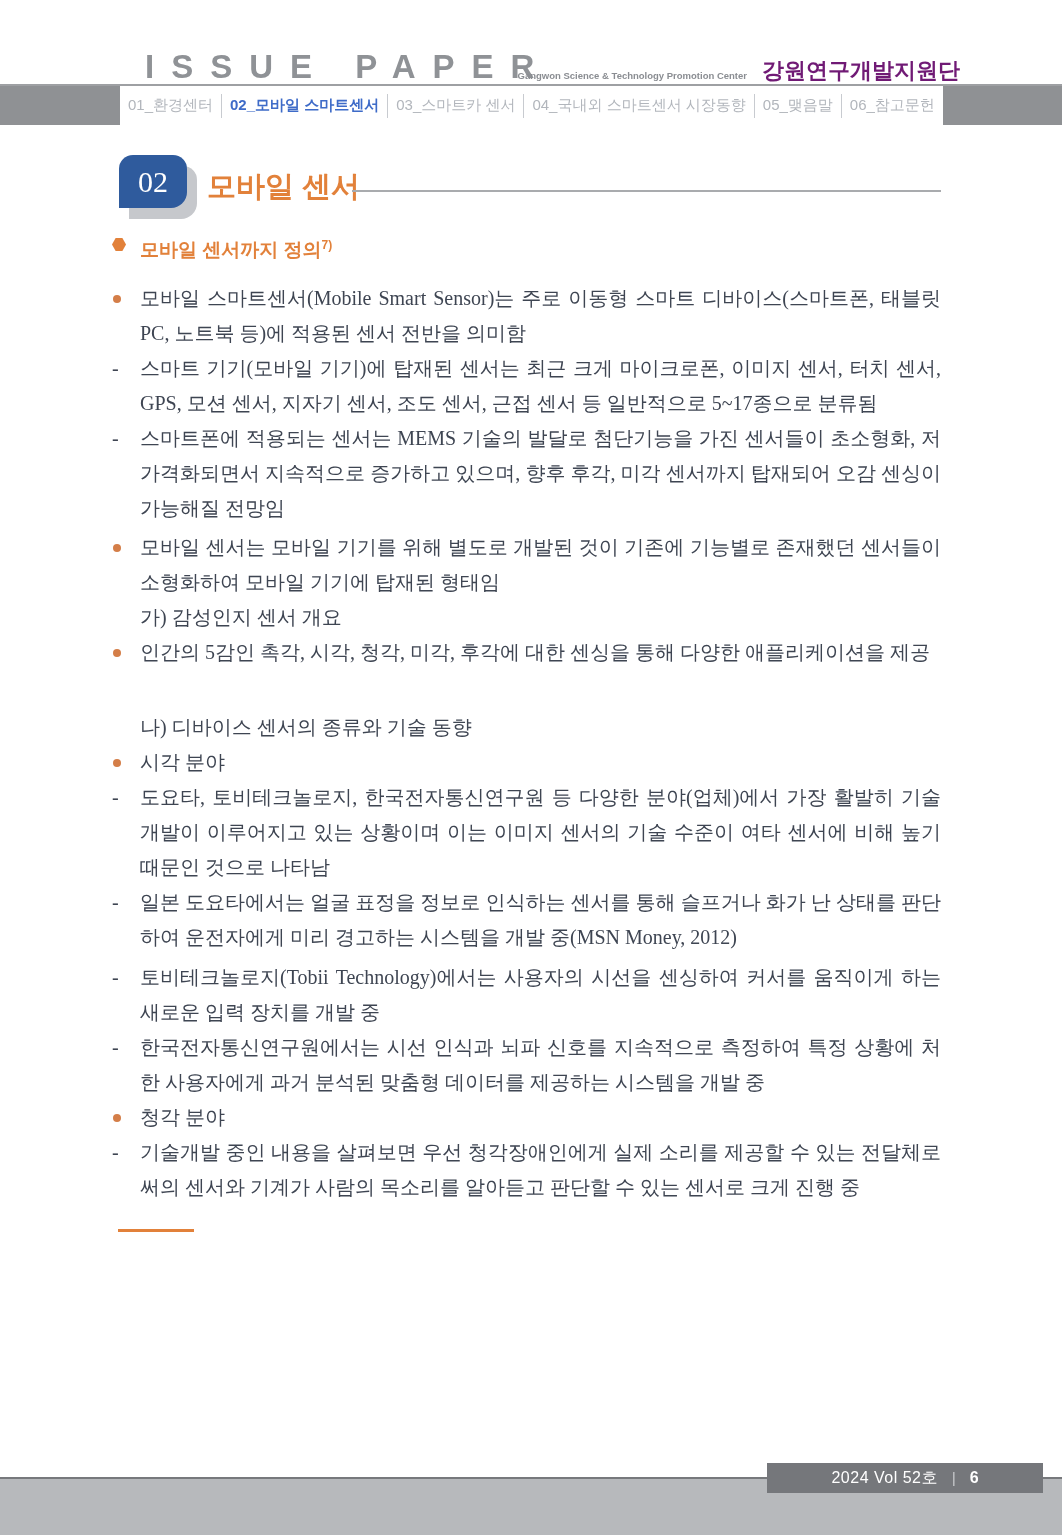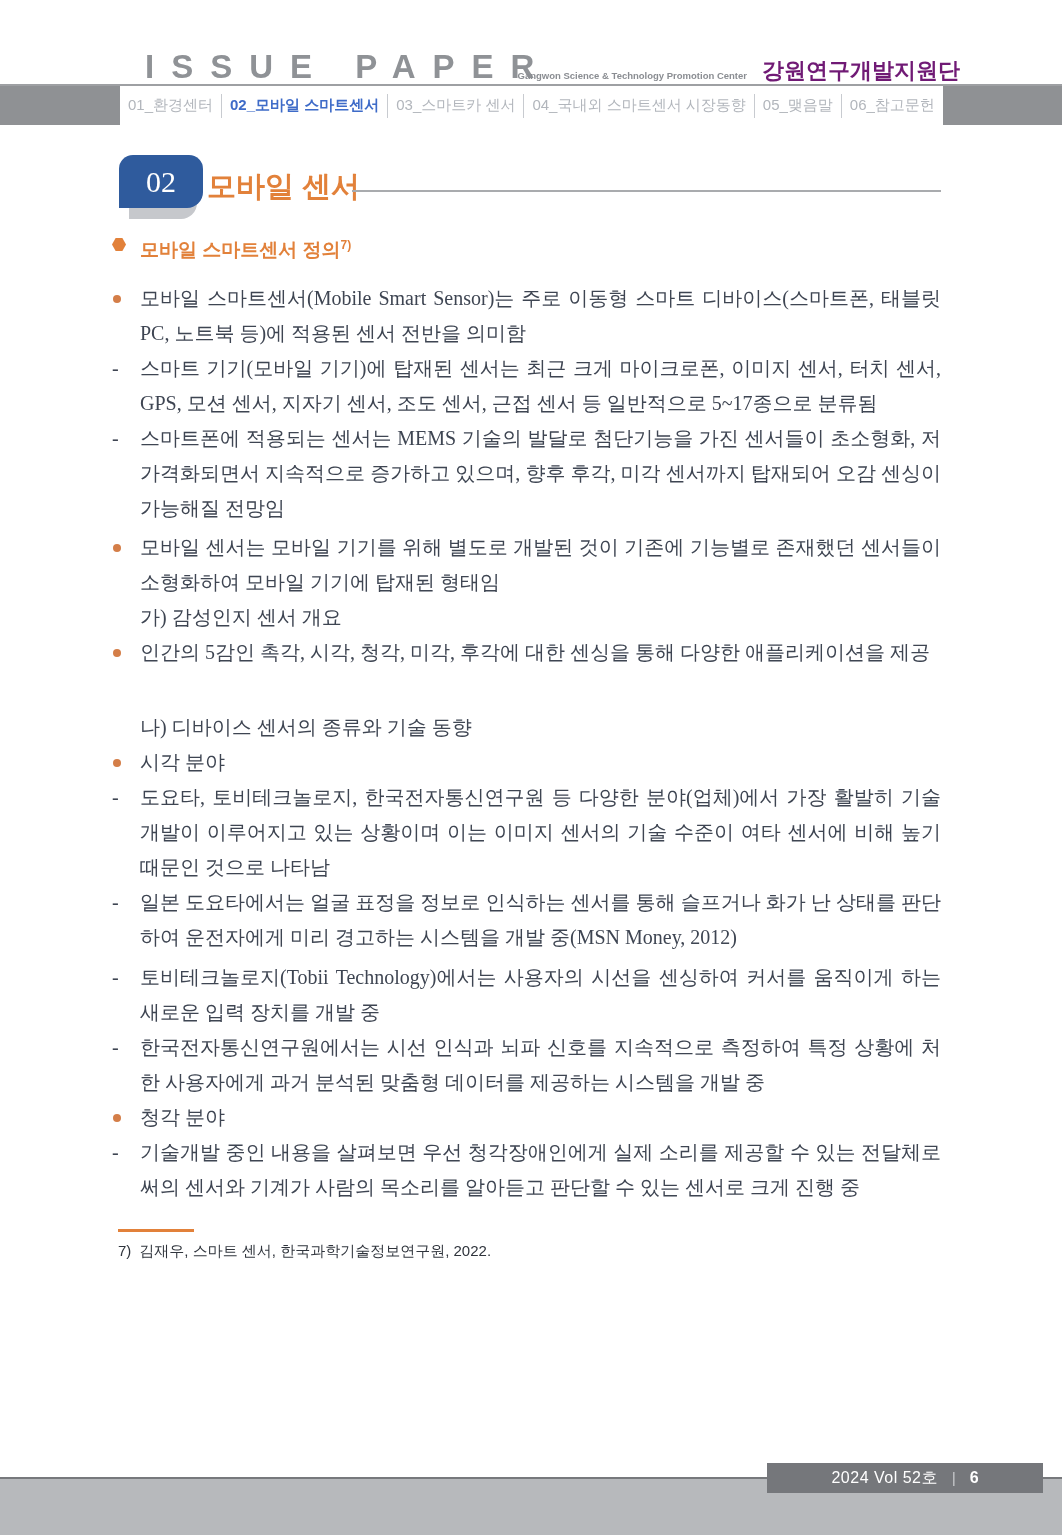--- a/index.html
+++ b/index.html
@@ -44,21 +44,21 @@
   }
   .tab.active{color:#3E6BC8;font-weight:bold;text-align:right;}
   .tab-sep{width:1px;height:24px;background:#C8CBD0;}
 
   
   .num-shadow{
     position:absolute;left:129px;top:166px;width:68px;height:53px;
     background:#C6C8CC;border-radius:14px 14px 16px 0;
   }
   .num-box{
-    position:absolute;left:119px;top:155px;width:84px;height:53px;
+    position:absolute;left:119px;top:155px;width:68px;height:53px;
     background:#2F5B9D;border-radius:14px 14px 16px 0;
     display:flex;align-items:center;justify-content:center;
     color:#ffffff;font-size:30px;font-family:"Liberation Serif", serif;
   }
   .section-title{
     position:absolute;left:207px;top:167px;
     font-size:29px;font-weight:bold;color:#E2813A;white-space:nowrap;
   }
   .title-rule{
     position:absolute;left:352px;top:190px;width:589px;height:2px;background:#A9ABAE;
@@ -149,37 +149,36 @@
       <span class="tab">06_참고문헌</span>
     </nav>
 
   <div class="num-shadow"></div>
   <div class="num-box">02</div>
   <h1 class="section-title" style="margin:0;">모바일 센서</h1>
   <div class="title-rule"></div>
 
   <main class="content" id="content">
 
-  <div class="block heading" style="margin-top: 0px;"><span class="marker"></span><span>모바일 스마트센서 정의</span><sup>7)</sup></div>
+  <div class="block heading" style="margin-top: 0px;"><span class="marker"></span><span>모바일 센서까지 정의</span><sup>7)</sup></div>
       <div class="block bullet" style="margin-top: 16px;"><span class="marker"></span><span>모바일 스마트센서(Mobile Smart Sensor)는 주로 이동형 스마트 디바이스(스마트폰, 태블릿 PC, 노트북 등)에 적용된 센서 전반을 의미함</span></div>
       <div class="block dash" style="margin-top: 0px;"><span class="marker">-</span><span>스마트 기기(모바일 기기)에 탑재된 센서는 최근 크게 마이크로폰, 이미지 센서, 터치 센서, GPS, 모션 센서, 지자기 센서, 조도 센서, 근접 센서 등 일반적으로 5~17종으로 분류됨</span></div>
       <div class="block dash" style="margin-top: 0px;"><span class="marker">-</span><span>스마트폰에 적용되는 센서는 MEMS 기술의 발달로 첨단기능을 가진 센서들이 초소형화, 저가격화되면서 지속적으로 증가하고 있으며, 향후 후각, 미각 센서까지 탑재되어 오감 센싱이 가능해질 전망임</span></div>
       <div class="block bullet" style="margin-top: 4px;"><span class="marker"></span><span>모바일 센서는 모바일 기기를 위해 별도로 개발된 것이 기존에 기능별로 존재했던 센서들이 소형화하여 모바일 기기에 탑재된 형태임</span></div>
       <div class="block plain" style=""><span>가) 감성인지 센서 개요</span></div>
       <div class="block bullet" style="margin-top: 0px;"><span class="marker"></span><span>인간의 5감인 촉각, 시각, 청각, 미각, 후각에 대한 센싱을 통해 다양한 애플리케이션을 제공</span></div>
       <div class="block plain" style="margin-top: 40px;"><span>나) 디바이스 센서의 종류와 기술 동향</span></div>
       <div class="block bullet" style="margin-top: 0px;"><span class="marker"></span><span>시각 분야</span></div>
       <div class="block dash" style="margin-top: 0px;"><span class="marker">-</span><span>도요타, 토비테크놀로지, 한국전자통신연구원 등 다양한 분야(업체)에서 가장 활발히 기술개발이 이루어지고 있는 상황이며 이는 이미지 센서의 기술 수준이 여타 센서에 비해 높기 때문인 것으로 나타남</span></div>
       <div class="block dash" style="margin-top: 0px;"><span class="marker">-</span><span>일본 도요타에서는 얼굴 표정을 정보로 인식하는 센서를 통해 슬프거나 화가 난 상태를 판단하여 운전자에게 미리 경고하는 시스템을 개발 중(MSN Money, 2012)</span></div>
       <div class="block dash" style="margin-top: 5px;"><span class="marker">-</span><span>토비테크놀로지(Tobii Technology)에서는 사용자의 시선을 센싱하여 커서를 움직이게 하는 새로운 입력 장치를 개발 중</span></div>
       <div class="block dash" style="margin-top: 0px;"><span class="marker">-</span><span>한국전자통신연구원에서는 시선 인식과 뇌파 신호를 지속적으로 측정하여 특정 상황에 처한 사용자에게 과거 분석된 맞춤형 데이터를 제공하는 시스템을 개발 중</span></div>
       <div class="block bullet" style="margin-top: 0px;"><span class="marker"></span><span>청각 분야</span></div>
       <div class="block dash" style="margin-top: 0px;"><span class="marker">-</span><span>기술개발 중인 내용을 살펴보면 우선 청각장애인에게 실제 소리를 제공할 수 있는 전달체로써의 센서와 기계가 사람의 목소리를 알아듣고 판단할 수 있는 센서로 크게 진행 중</span></div>
       <div class="foot-rule"></div>
-      <div class="footnote"><span class="fn-marker">7)</span><span>김재우, 스마트 센서, 한국과학기술정보연구원, 2022.</span></div>
     </main>
 
   <div class="footer-band"></div>
   <div class="footer-box">
     <span class="vol">2024 Vol 52호</span>
     <span class="sep">|</span>
     <span class="pg">6</span>
   </div>
 
 </div>

